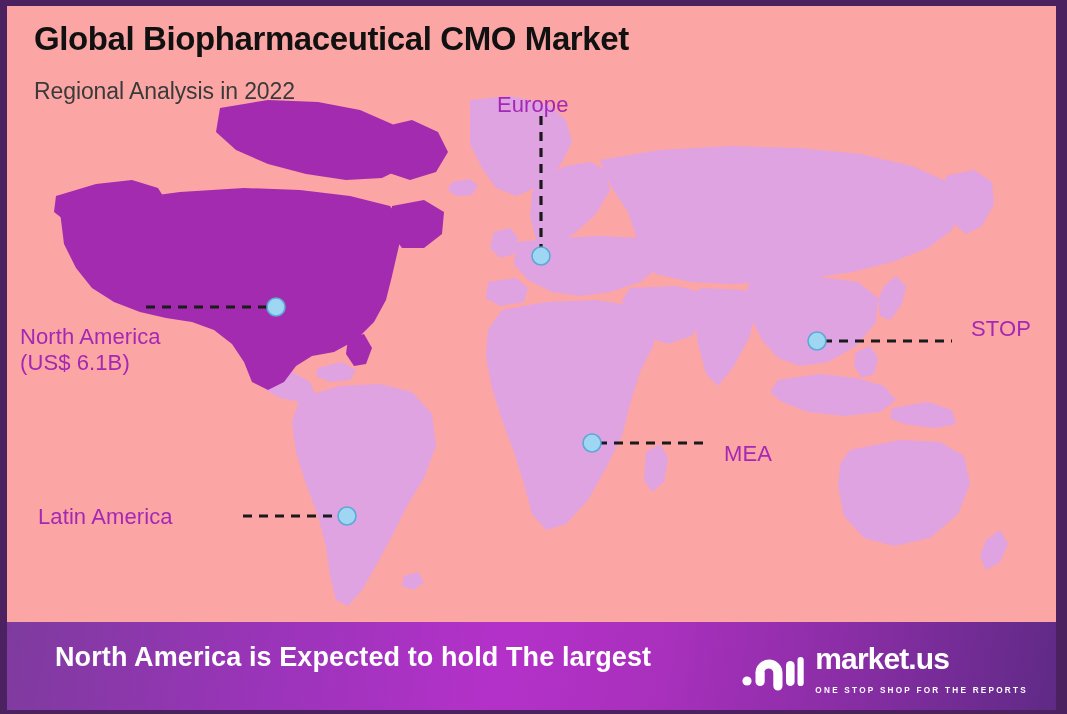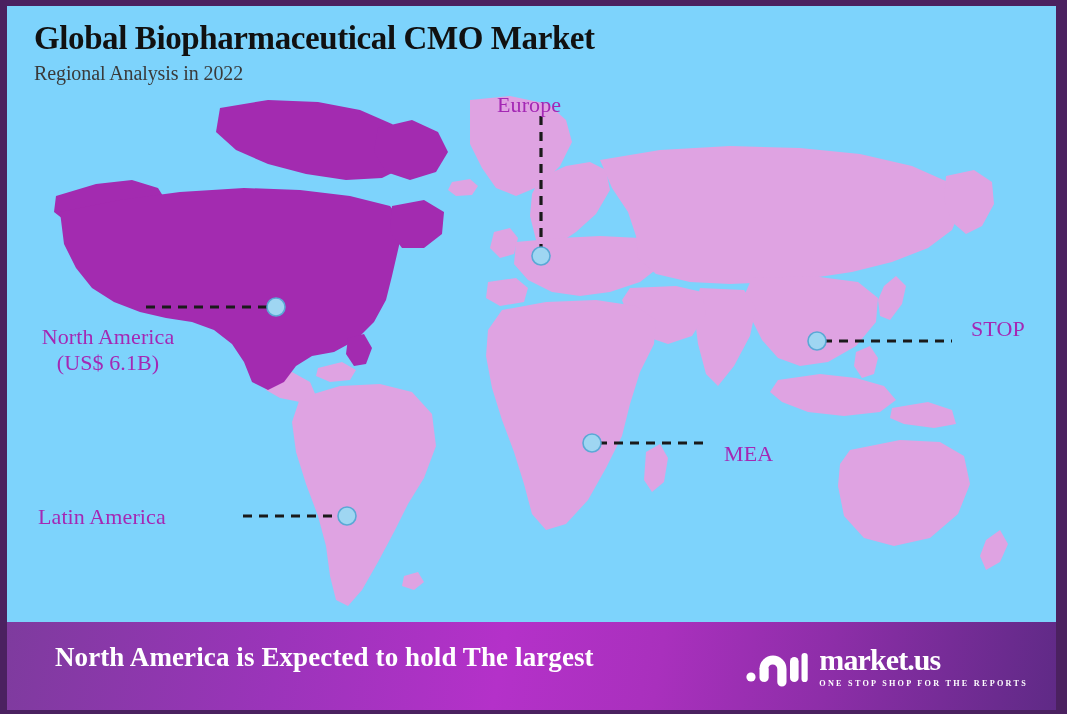--- a/index.html
+++ b/index.html
@@ -5,22 +5,22 @@
   html, body {
     margin: 0;
     padding: 0;
     background: #ffffff;
   }
   #root {
     position: relative;
     width: 1067px;
     height: 714px;
     overflow: hidden;
-    background: #7dd3fc;
-    font-family: Liberation Serif, serif;
+    background: #fca5a5;
+    font-family: Liberation Sans, sans-serif;
     box-sizing: border-box;
   }
   
   .frame-left {
     position: absolute; left: 0; top: 0;
     width: 7px; height: 714px;
     background: #4b2160;
   }
   .frame-top {
     position: absolute; left: 0; top: 0;
@@ -47,24 +47,24 @@
   }
   .title {
     font-size: 33px;
     font-weight: bold;
     color: #111111;
     letter-spacing: -0.4px;
     line-height: 1.15;
     white-space: nowrap;
   }
   .subtitle {
-    font-size: 20px;
+    font-size: 23px;
     font-weight: normal;
     color: #3a3a3a;
-    margin-top: 4px;
+    margin-top: 20px;
     letter-spacing: -0.1px;
     white-space: nowrap;
   }
 
   
   .map-wrap {
     position: absolute;
     left: 0; top: 0;
     width: 1067px;
     height: 624px;
@@ -73,21 +73,21 @@
 
   
   .callout {
     position: absolute;
     color: #a428b4;
     font-size: 22px;
     line-height: 1.18;
     white-space: nowrap;
     letter-spacing: 0.1px;
   }
-  .callout.c-na      { left: 8px;  top: 324px; text-align: center; width: 200px; }
+  .callout.c-na      { left: 20px;  top: 324px; width: 200px; }
   .callout.c-eu      { left: 497px; top: 80px; margin-top: 12px; }
   .callout.c-apac    { left: 971px; top: 316px; }
   .callout.c-mea     { left: 724px; top: 430px; margin-top: 11px; }
   .callout.c-latam   { left: 38px;  top: 504px; }
 
   
   .banner {
     position: absolute;
     left: 7px;
     top: 622px;
@@ -130,21 +130,21 @@
     font-size: 30px;
     font-weight: bold;
     line-height: 1;
     letter-spacing: -0.9px;
   }
   .logo-tag {
     color: #ffffff;
     font-size: 8.2px;
     font-weight: bold;
     letter-spacing: 2.25px;
-    margin-top: 4px;
+    margin-top: 12px;
     white-space: nowrap;
     text-align: right;
   }
 </style>
 </head>
 <body>
 
 <div id="root">
 
   <div class="map-wrap">

